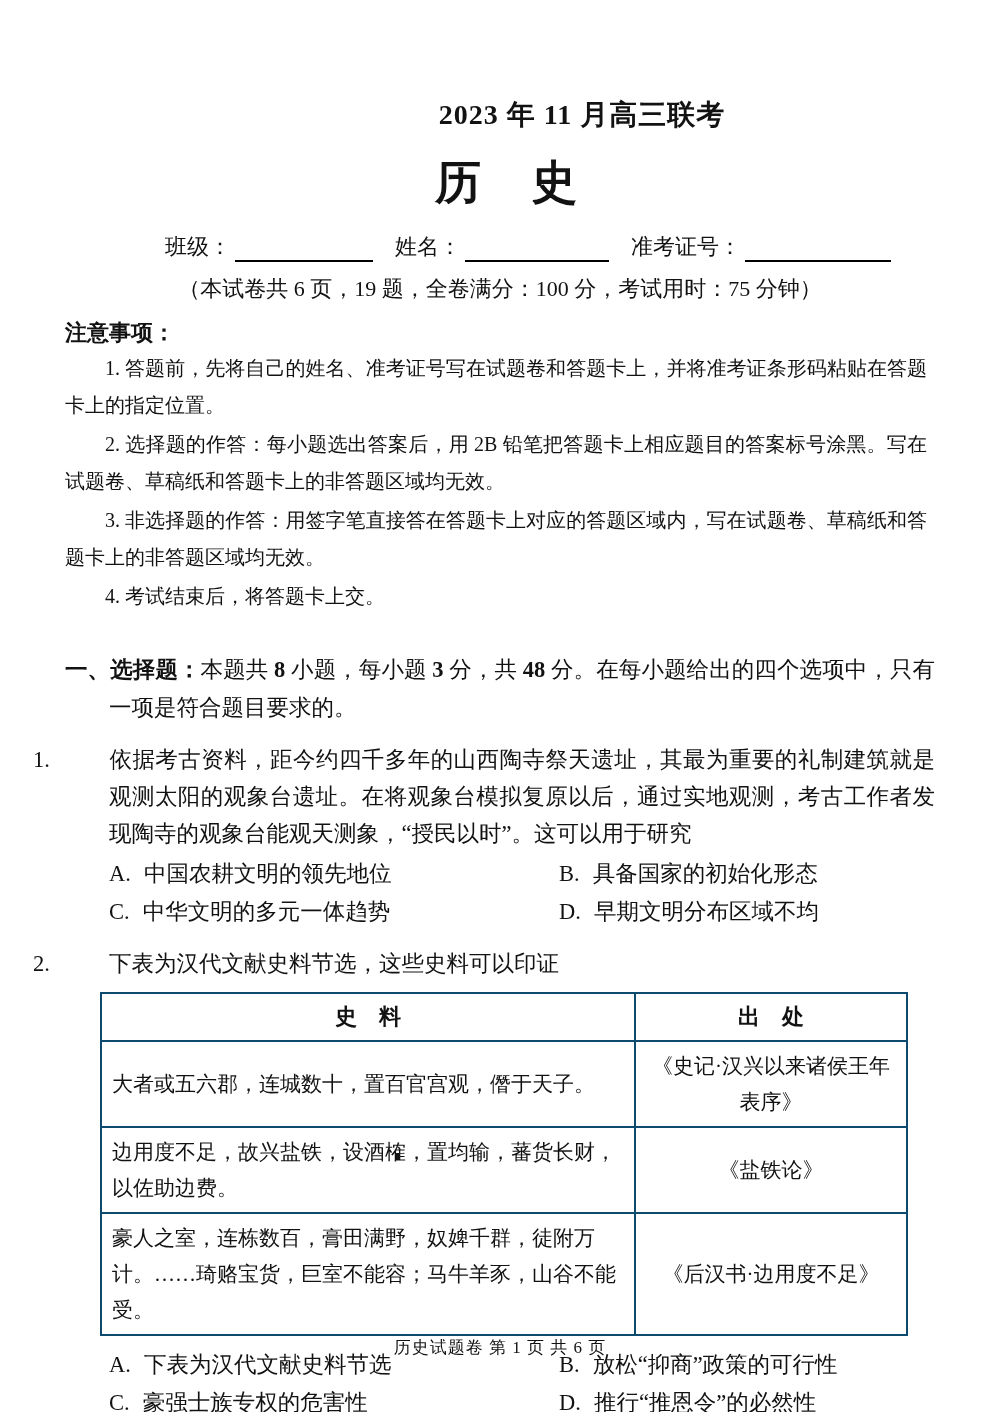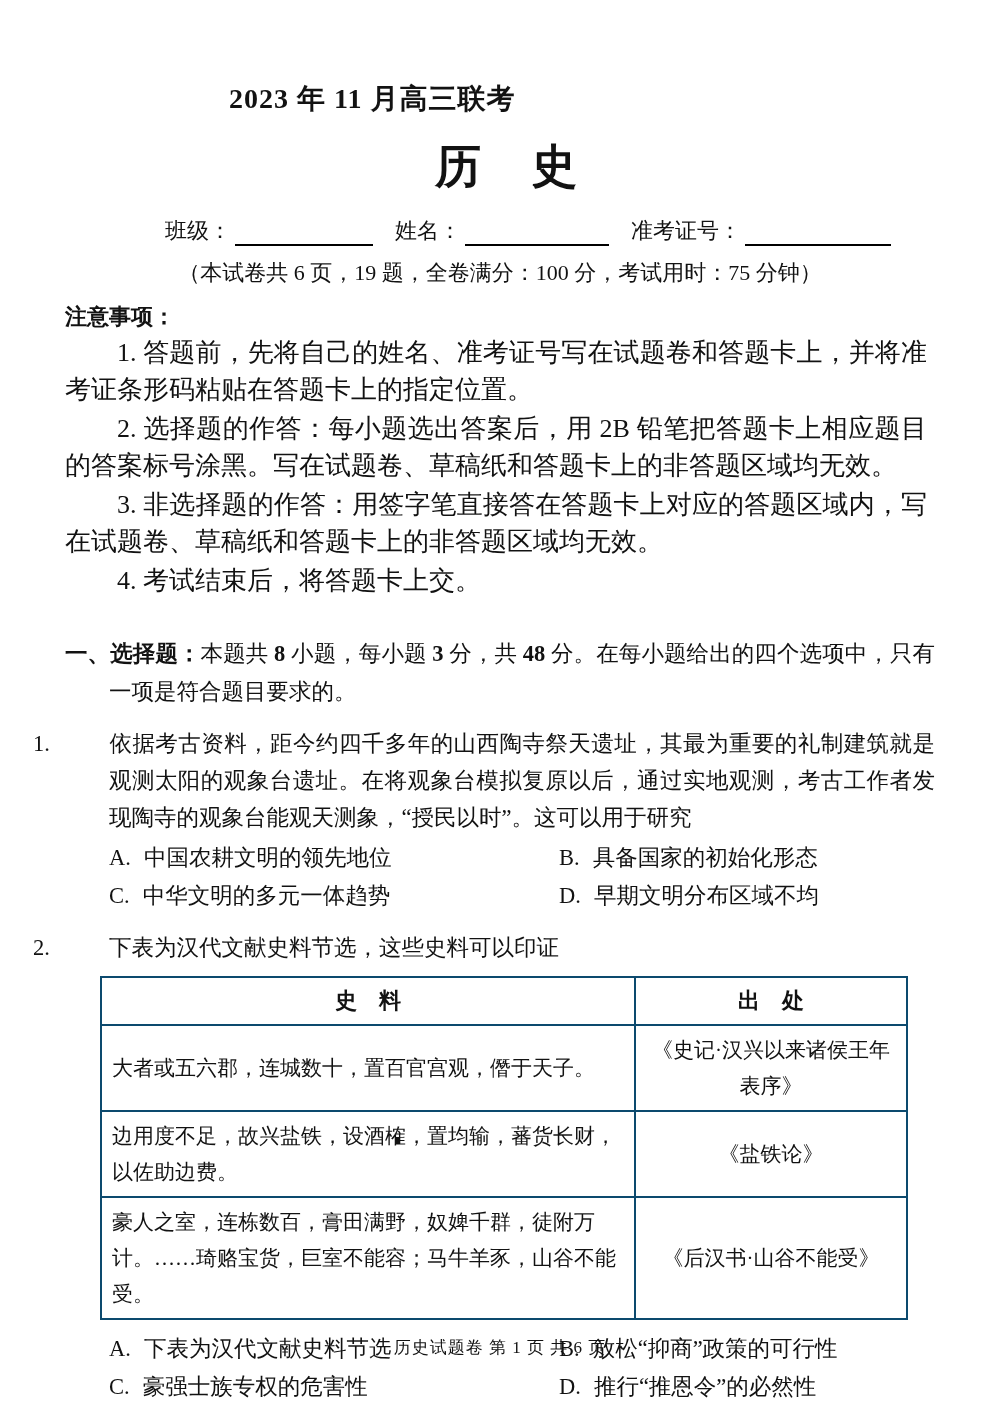--- a/index.html
+++ b/index.html
@@ -6,22 +6,22 @@
   body {
     width:1000px; height:1412px;
     background:#ffffff;
     color:#121212;
     font-family:"Liberation Serif","DejaVu Serif",serif;
   }
   .page { position:relative; width:1000px; height:1412px; overflow:hidden; background:#fff; }
   .content { padding:0 65px; }
 
   .title1 {
-    margin:0; padding-top:80px; padding-left:164px;
-    text-align:left; font-size:28px; font-weight:bold; letter-spacing:1px;
+    margin:16px; padding-top:80px; padding-left:164px;
+    text-align:center; font-size:28px; font-weight:bold; letter-spacing:1px;
   }
   .title2 {
     margin:18px 0 0 0; padding-left:14px; text-align:center;
     font-size:46px; font-weight:900; letter-spacing:2px;
     font-family:"Liberation Sans","DejaVu Sans",sans-serif;
   }
 
   .info-line {
     margin-top:18px; padding-left:78px;
     font-size:22px; display:flex; align-items:flex-end;justify-content:center;
@@ -30,21 +30,21 @@
   .flabel { white-space:nowrap; }
   .blank { display:inline-block; border-bottom:2px solid #000; height:26px; margin-left:4px; }
   .blank.w1 { width:138px; } .blank.w2 { width:144px; } .blank.w3 { width:146px; }
 
   .paren { margin:12px 0 0 0; text-align:center; font-size:22px; }
 
   .notice-head {
     margin:14px 0 0 0; font-size:22px; font-weight:bold;
     font-family:"Liberation Sans","DejaVu Sans",sans-serif;
   }
-  .notice { margin:2px 8px 0 0; font-size:26px; line-height:37px; text-indent:2em; text-align:justify; }
+  .notice { margin:2px 8px 0 0; font-size:20px; line-height:37px; text-indent:2em; text-align:justify; }
 
   .section-head {
     margin:36px 0 0 0; font-size:22.5px; line-height:38px;
     padding-left:44px; text-indent:-44px; text-align:justify;
   }
   .section-head b { font-weight:bold; }
 
   .q-stem {
     margin:14px 0 0 0; font-size:22.5px; line-height:37px;
     padding-left:44px; text-indent:-44px; text-align:justify;
@@ -137,21 +137,21 @@
           <tr>
             <td class="src">大者或五六郡，连城数十，置百官宫观，僭于天子。</td>
             <td class="out">《史记·汉兴以来诸侯王年表序》</td>
           </tr>
           <tr>
             <td class="src">边用度不足，故兴盐铁，设酒榷，置均输，蕃货长财，以佐助边费。</td>
             <td class="out">《盐铁论》</td>
           </tr>
           <tr>
             <td class="src">豪人之室，连栋数百，膏田满野，奴婢千群，徒附万计。……琦赂宝货，巨室不能容；马牛羊豕，山谷不能受。</td>
-            <td class="out">《后汉书·山谷不能受》</td>
+            <td class="out">《后汉书·边用度不足》</td>
           </tr>
         </tbody>
       </table>
 
       <div class="opts" style="margin-top:10px;">
         <div class="opt-row">
           <span class="opt"><span class="olabel">A.</span><span>下表为汉代文献史料节选</span></span>
           <span class="opt"><span class="olabel">B.</span><span>放松“抑商”政策的可行性</span></span>
         </div>
         <div class="opt-row">

